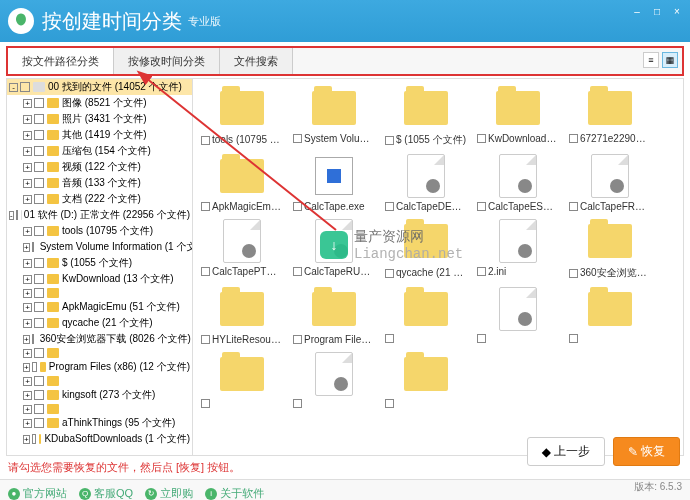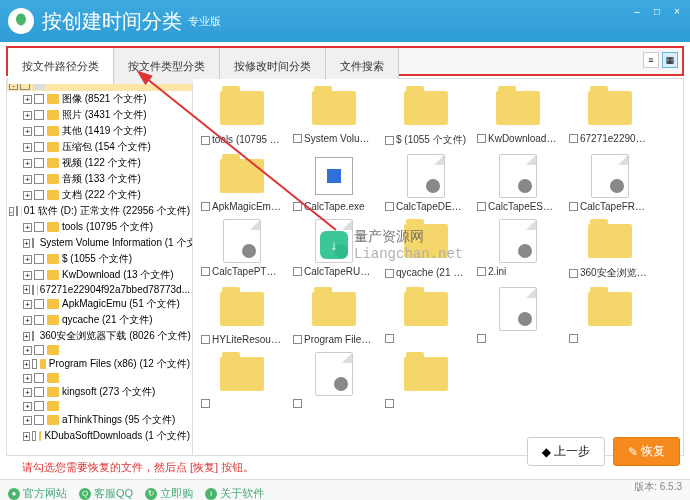--- a/index.html
+++ b/index.html
@@ -5,21 +5,21 @@
 * { margin: 0; padding: 0; box-sizing: border-box; font-family: "Microsoft YaHei", Arial, sans-serif; }
 body { width: 690px; height: 500px; background: #fff; font-size: 11px; overflow: hidden; position: relative; }
 .titlebar { height: 42px; background: linear-gradient(#3da9e0, #2f9dd6); display: flex; align-items: center; padding: 0 8px; color: #fff; position: relative; }
 .logo { width: 26px; height: 26px; background: #fff; border-radius: 50%; display: flex; align-items: center; justify-content: center; margin-right: 8px; }
 .logo svg { width: 18px; height: 18px; }
 .app-title { font-size: 20px; font-weight: 400; }
 .app-sub { font-size: 11px; margin-left: 6px; opacity: 0.9; }
 .winbtns { position: absolute; right: 4px; top: 4px; display: flex; gap: 2px; }
 .winbtn { width: 18px; height: 14px; display: flex; align-items: center; justify-content: center; color: #fff; font-size: 10px; cursor: pointer; }
 .tabbar { height: 30px; border: 2px solid #d33; margin: 4px 6px 0 6px; display: flex; align-items: stretch; background: #f7f7f7; position: relative; }
-.tab { padding: 18px 14px; display: flex; align-items: center; border-right: 1px solid #ccc; color: #333; background: #f0f0f0; cursor: pointer; }
+.tab { padding: 8px 14px; display: flex; align-items: center; border-right: 1px solid #ccc; color: #333; background: #f0f0f0; cursor: pointer; }
 .tab.active { background: #fff; }
 .viewbtns { position: absolute; right: 4px; top: 4px; display: flex; gap: 3px; }
 .viewbtn { width: 16px; height: 16px; border: 1px solid #ccc; background: #fff; display: flex; align-items: center; justify-content: center; font-size: 9px; cursor: pointer; }
 .viewbtn.on { background: #d8eefb; border-color: #6bb8e0; }
 .main { display: flex; height: 378px; margin: 2px 6px 0 6px; border: 1px solid #ddd; }
 .tree { width: 186px; border-right: 1px solid #ddd; overflow: auto; background: #fff; font-size: 10px; }
 .tree-row { display: flex; align-items: center; white-space: nowrap; padding: 1px 2px; }
 .sel { background: #fde6a8; }
 .expander { width: 9px; height: 9px; border: 1px solid #888; display: inline-flex; align-items: center; justify-content: center; font-size: 8px; margin-right: 2px; cursor: pointer; line-height: 7px; }
 .cb { width: 10px; height: 10px; border: 1px solid #888; margin-right: 3px; display: inline-block; }
@@ -32,21 +32,21 @@
 .folder-ic { width: 44px; height: 34px; background: #f5d66b; border-radius: 2px; position: relative; }
 .folder-ic::before { content: ""; position: absolute; top: -5px; left: 2px; width: 18px; height: 6px; background: #f5d66b; border-radius: 2px 2px 0 0; }
 .file-ic { width: 38px; height: 44px; background: #fff; border: 1px solid #ccc; border-radius: 2px; position: relative; }
 .file-ic::after { content: ""; position: absolute; right: 0; top: 0; border-width: 0 0 10px 10px; border-style: solid; border-color: transparent transparent #ddd transparent; }
 .file-ic .gear { position: absolute; right: 4px; bottom: 4px; width: 14px; height: 14px; border-radius: 50%; background: #888; }
 .file-exe { background: #fff; border: 1px solid #aaa; width: 38px; height: 38px; display: flex; align-items: center; justify-content: center; }
 .file-exe span { width: 14px; height: 14px; background: #2f6fd8; display: block; }
 .caption { display: flex; align-items: center; width: 100%; }
 .caption .cb2 { width: 9px; height: 9px; border: 1px solid #888; margin-right: 2px; flex-shrink: 0; }
 .caption .txt { font-size: 10px; color: #333; white-space: nowrap; overflow: hidden; text-overflow: ellipsis; }
-.hint { color: #d33; padding: 4px 22px; font-size: 11px; }
+.hint { color: #d33; padding: 4px 8px; font-size: 11px; }
 .footer { height: 28px; border-top: 1px solid #ddd; display: flex; align-items: center; padding: 0 8px; background: #f8f8f8; }
 .flink { display: flex; align-items: center; color: #4a7; margin-right: 12px; font-size: 11px; cursor: pointer; }
 .flink .dot { width: 12px; height: 12px; border-radius: 50%; background: #4ab56a; margin-right: 3px; display: inline-flex; align-items: center; justify-content: center; color: #fff; font-size: 8px; }
 .actions { position: absolute; right: 10px; bottom: 34px; display: flex; gap: 8px; }
 .btn { padding: 5px 14px; border: 1px solid #ccc; border-radius: 3px; background: #fff; cursor: pointer; font-size: 12px; display: flex; align-items: center; gap: 3px; }
 .btn.primary { background: #f68a1e; color: #fff; border-color: #e07a12; }
 .ver { position: absolute; right: 8px; bottom: 6px; font-size: 10px; color: #888; }
 .arrow { position: absolute; left: 136px; top: 70px; pointer-events: none; z-index: 5; }
 .wm { position: absolute; left: 320px; top: 228px; display: flex; align-items: center; opacity: 0.9; z-index: 4; pointer-events:none; }
 .wm-ic { width: 28px; height: 28px; border-radius: 6px; background: #25c08a; display: flex; align-items: center; justify-content: center; color: #fff; font-size: 14px; margin-right: 6px; }
@@ -67,37 +67,37 @@
   <div class="winbtns">
     <div class="winbtn">–</div>
     <div class="winbtn">□</div>
     <div class="winbtn">×</div>
   </div>
 </div>
 
 <div class="tabbar">
   <div id="tabs" style="display: flex;">
       <div class="tab active">按文件路径分类</div>
-      <div class="tab">按文件类型分类</div>
       <div class="tab">按修改时间分类</div>
       <div class="tab">文件搜索</div>
     </div>
   <div class="viewbtns">
     <div class="viewbtn">≡</div>
     <div class="viewbtn on">▦</div>
   </div>
 </div>
 
 <div class="main">
   <div class="tree">
     <div id="tree-rows">
         <div class="tree-row sel" style="padding-left: 2px;">
           <span class="expander">-</span>
           <span class="cb"></span>
           <span class="ficon disk"></span>
+          <span>00 找到的文件 (14052 个文件)</span>
         </div>
         <div class="tree-row" style="padding-left: 16px;">
           <span class="expander">+</span>
           <span class="cb"></span>
           <span class="ficon "></span>
           <span>图像  (8521 个文件)</span>
         </div>
         <div class="tree-row" style="padding-left: 16px;">
           <span class="expander">+</span>
           <span class="cb"></span>
@@ -161,21 +161,20 @@
         <div class="tree-row" style="padding-left: 16px;">
           <span class="expander">+</span>
           <span class="cb"></span>
           <span class="ficon "></span>
           <span>KwDownload  (13 个文件)</span>
         </div>
         <div class="tree-row" style="padding-left: 16px;">
           <span class="expander">+</span>
           <span class="cb"></span>
           <span class="ficon "></span>
-          <span>67271e22904f92a7bbed78773d...</span>
         </div>
         <div class="tree-row" style="padding-left: 16px;">
           <span class="expander">+</span>
           <span class="cb"></span>
           <span class="ficon "></span>
           <span>ApkMagicEmu  (51 个文件)</span>
         </div>
         <div class="tree-row" style="padding-left: 16px;">
           <span class="expander">+</span>
           <span class="cb"></span>

